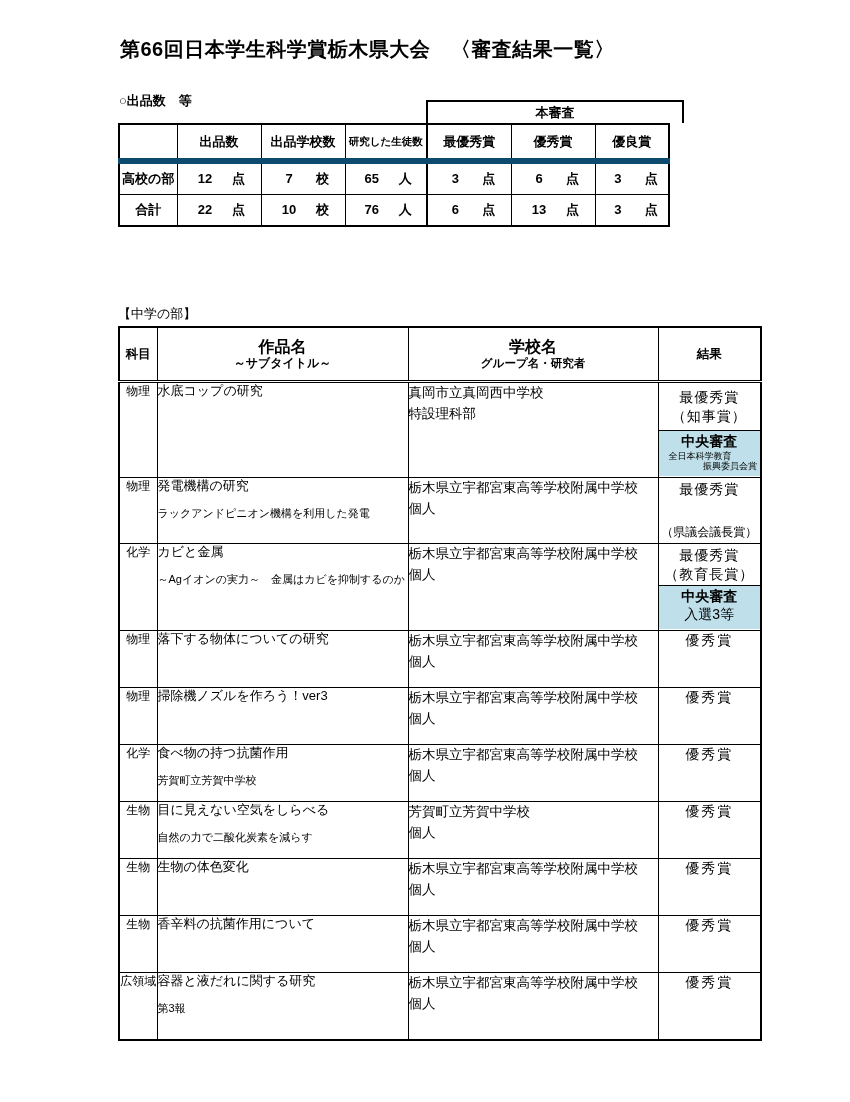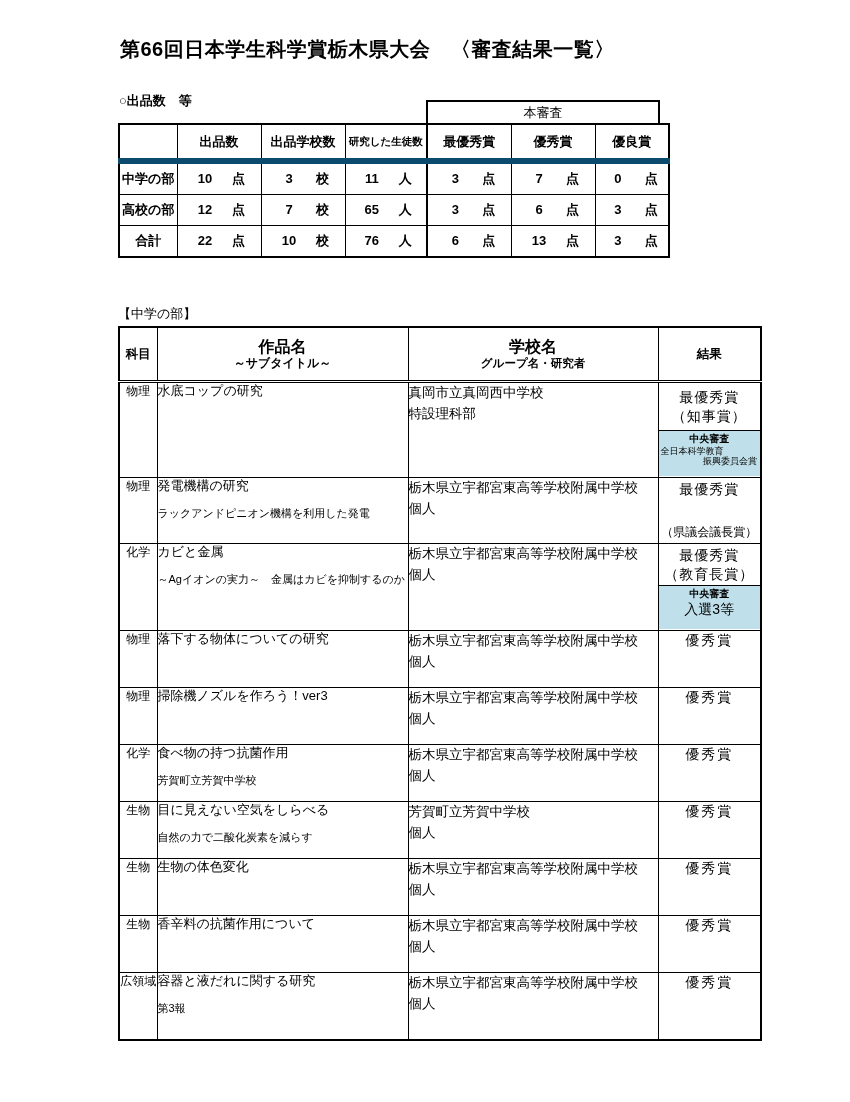--- a/index.html
+++ b/index.html
@@ -7,24 +7,24 @@
     width:850px;height:1102px;background:#ffffff;color:#000;
     font-family:"Liberation Sans","DejaVu Sans",sans-serif;
     position:relative;overflow:hidden;
   }
   
   .title{position:absolute;left:120px;top:36px;font-size:20px;font-weight:bold;letter-spacing:.5px;white-space:nowrap;}
   .entries-label{position:absolute;left:119px;top:92px;font-size:13px;font-weight:bold;}
   
   .summary-wrap{position:absolute;left:118px;top:100px;}
   .honshinsa{
-    position:absolute;left:308px;top:0;width:234px;height:23px;box-sizing:border-box;
+    position:absolute;left:308px;top:0;width:258px;height:23px;box-sizing:border-box;
     border:2px solid #000;border-bottom:none;
     display:flex;align-items:center;justify-content:center;
-    font-size:13px;font-weight:normal;background:#fff;
+    font-size:13px;font-weight:bold;background:#fff;
   }
   table.summary{border-collapse:collapse;table-layout:fixed;margin-top:23px;border:2px solid #000;}
   table.summary td{
     border:1px solid #000;text-align:center;vertical-align:middle;
     font-size:13px;font-weight:bold;padding:0;overflow:hidden;white-space:nowrap;
   }
   table.summary tr.head td{height:33px;border-bottom:6px solid #0c4a6e;}
   table.summary td.small-h{font-size:10.5px;}
   table.summary td.thickR{border-right:2px solid #000;}
   table.summary tr.data td{height:30px;}
@@ -53,22 +53,22 @@
   
   td.res-mid{vertical-align:middle;text-align:center;}
   .res-award{font-size:14px;letter-spacing:2px;}
   .res-stack{display:flex;flex-direction:column;justify-content:center;align-items:center;
     font-size:14px;line-height:1.35;letter-spacing:1px;}
   .r0-top{height:47px;}
   .r2-top{height:41px;}
   .central{border-top:1px solid #000;background:#bfe0ea;box-sizing:border-box;padding-top:2px;}
   .r0-central{height:46px;}
   .r2-central{height:44px;}
-  .central-title{font-size:10px;font-weight:bold;line-height:1.25;text-align:center;}
-  .central-l1{font-size:9px;line-height:1.15;text-align:left;padding-left:2px;}
+  .central-title{font-size:14px;font-weight:bold;line-height:1.25;text-align:center;}
+  .central-l1{font-size:9px;line-height:1.15;text-align:left;padding-left:10px;}
   .central-l2{font-size:9px;line-height:1.15;text-align:right;padding-right:3px;}
   .central-sel{font-size:14px;line-height:1.25;text-align:center;}
   .res-spread{height:60px;display:flex;flex-direction:column;justify-content:space-between;
     align-items:center;padding:3px 0 2px;}
   .res-spread .top-line{font-size:14px;letter-spacing:1px;}
   .res-note-wide{font-size:12px;white-space:nowrap;}
   
   tr.h94>td{height:94px;}
   tr.h64>td{height:64px;}
   tr.h86>td{height:86px;}
@@ -97,29 +97,20 @@
         <tr class="head">
       <td></td>
       <td>出品数</td>
       <td>出品学校数</td>
       <td class="small-h thickR">研究した生徒数</td>
       <td>最優秀賞</td>
       <td>優秀賞</td>
       <td>優良賞</td>
     </tr>
     <tr class="data">
-      <td>中学の部</td>
-      <td><span class="num">10</span><span class="unit">点</span></td>
-      <td><span class="num">3</span><span class="unit">校</span></td>
-      <td class="thickR"><span class="num">11</span><span class="unit">人</span></td>
-      <td><span class="num">3</span><span class="unit">点</span></td>
-      <td><span class="num">7</span><span class="unit">点</span></td>
-      <td><span class="num">0</span><span class="unit">点</span></td>
-    </tr>
-    <tr class="data">
       <td>高校の部</td>
       <td><span class="num">12</span><span class="unit">点</span></td>
       <td><span class="num">7</span><span class="unit">校</span></td>
       <td class="thickR"><span class="num">65</span><span class="unit">人</span></td>
       <td><span class="num">3</span><span class="unit">点</span></td>
       <td><span class="num">6</span><span class="unit">点</span></td>
       <td><span class="num">3</span><span class="unit">点</span></td>
     </tr>
     <tr class="data">
       <td>合計</td>

